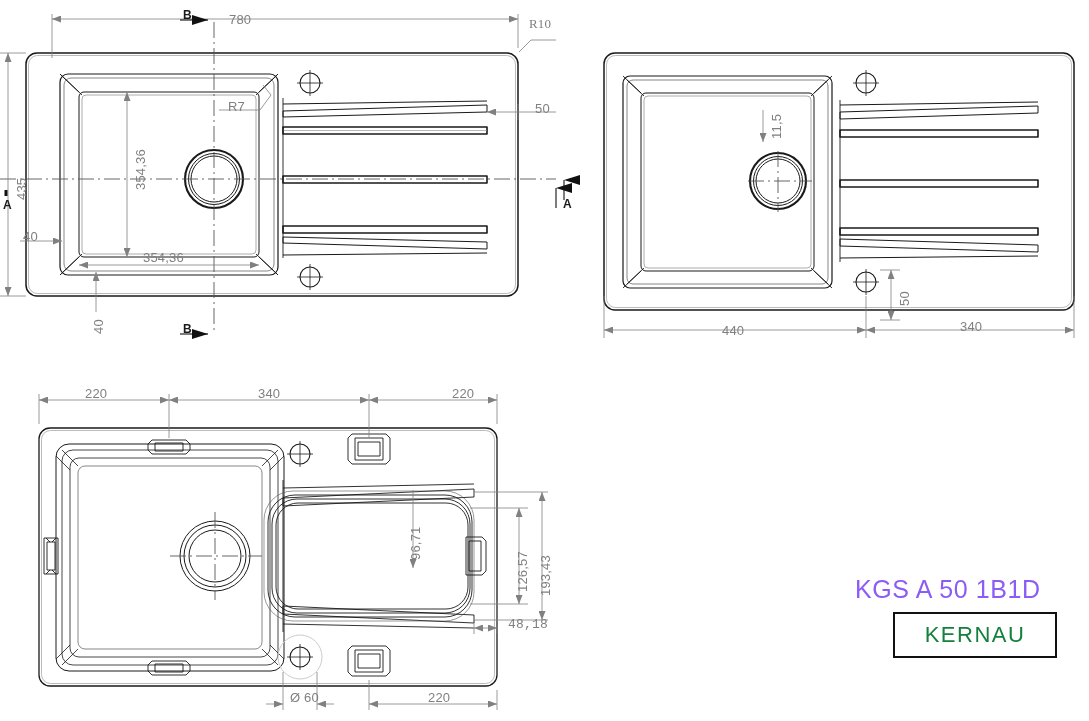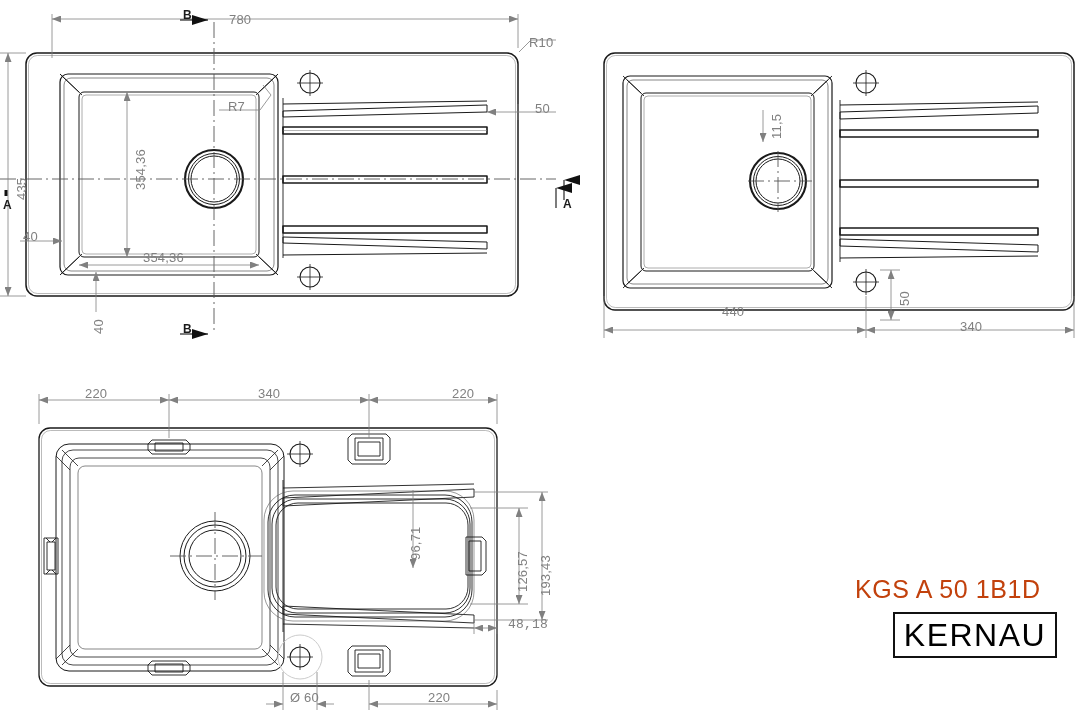--- a/index.html
+++ b/index.html
@@ -3,24 +3,24 @@
 <meta charset="utf-8">
 <style>
   html,body{margin:0;padding:0;background:#ffffff;}
   body{width:1089px;height:721px;position:relative;overflow:hidden;
        font-family:"Liberation Sans","DejaVu Sans",sans-serif;}
   #sheet{position:absolute;left:0;top:0;width:1089px;height:721px;}
   .lbl{position:absolute;color:#808080;font-size:13px;white-space:nowrap;letter-spacing:0.2px;}
   .lbl.dark{color:#1a1a1a;font-weight:bold;}
   .rot{transform:rotate(-90deg);transform-origin:left top;}
   #titleblock{position:absolute;left:855px;top:575px;width:228px;}
-  #prodname{font-size:25px;color:#c2410c;letter-spacing:0.6px;white-space:nowrap;}
+  #prodname{font-size:25px;color:#8b5cf6;letter-spacing:0.6px;white-space:nowrap;}
   #brandbox{margin-top:8px;width:160px;height:42px;border:2.5px solid #111;
             display:flex;align-items:center;justify-content:center;margin-left:38px;}
-  #brandtxt{font-size:32px;color:#000000;letter-spacing:1.5px;}
+  #brandtxt{font-size:22px;color:#15803d;letter-spacing:1.5px;}
   svg{display:block;}
 </style>
 </head>
 <body>
 
 <svg id="sheet" viewBox="0 0 1089 721">
   <defs>
     <marker id="ar" markerWidth="9" markerHeight="7" refX="9" refY="3.5" orient="auto" markerUnits="userSpaceOnUse">
       <path d="M0,0 L9,3.5 L0,7 z" fill="#808080"></path>
     </marker>
@@ -265,28 +265,28 @@
   </g>
 </svg>
 
 <div class="lbl" style="left:229px;top:12px;">780</div>
 <div class="lbl rot" style="left:14px;top:200px;">435</div>
 <div class="lbl rot" style="left:133px;top:190px;">354,36</div>
 <div class="lbl" style="left:143px;top:250px;">354,36</div>
 <div class="lbl" style="left:23px;top:229px;">40</div>
 <div class="lbl rot" style="left:91px;top:334px;">40</div>
 <div class="lbl" style="left:535px;top:101px;">50</div>
-<div class="lbl" style="left:529px;top:35px;">R10</div>
+<div class="lbl" style="left:529px;top:16px;font-family:Liberation Serif, serif;">R10</div>
 <div class="lbl" style="left:228px;top:99px;">R7</div>
 <div class="lbl dark" style="left:183px;top:8px;font-size:12px;">B</div>
 <div class="lbl dark" style="left:183px;top:322px;font-size:12px;">B</div>
 <div class="lbl dark" style="left:563px;top:197px;font-size:12px;">A</div>
 <div class="lbl dark" style="left:3px;top:198px;font-size:12px;">A</div>
 
-<div class="lbl" style="left:722px;top:304px;">440</div>
+<div class="lbl" style="left:722px;top:323px;">440</div>
 <div class="lbl" style="left:960px;top:319px;">340</div>
 <div class="lbl rot" style="left:897px;top:306px;">50</div>
 <div class="lbl rot" style="left:769px;top:139px;">11,5</div>
 
 <div class="lbl" style="left:85px;top:386px;">220</div>
 <div class="lbl" style="left:258px;top:386px;">340</div>
 <div class="lbl" style="left:452px;top:386px;">220</div>
 <div class="lbl" style="left:428px;top:690px;">220</div>
 <div class="lbl" style="left:290px;top:690px;">Ø 60</div>
 <div class="lbl rot" style="left:408px;top:560px;">96,71</div>

